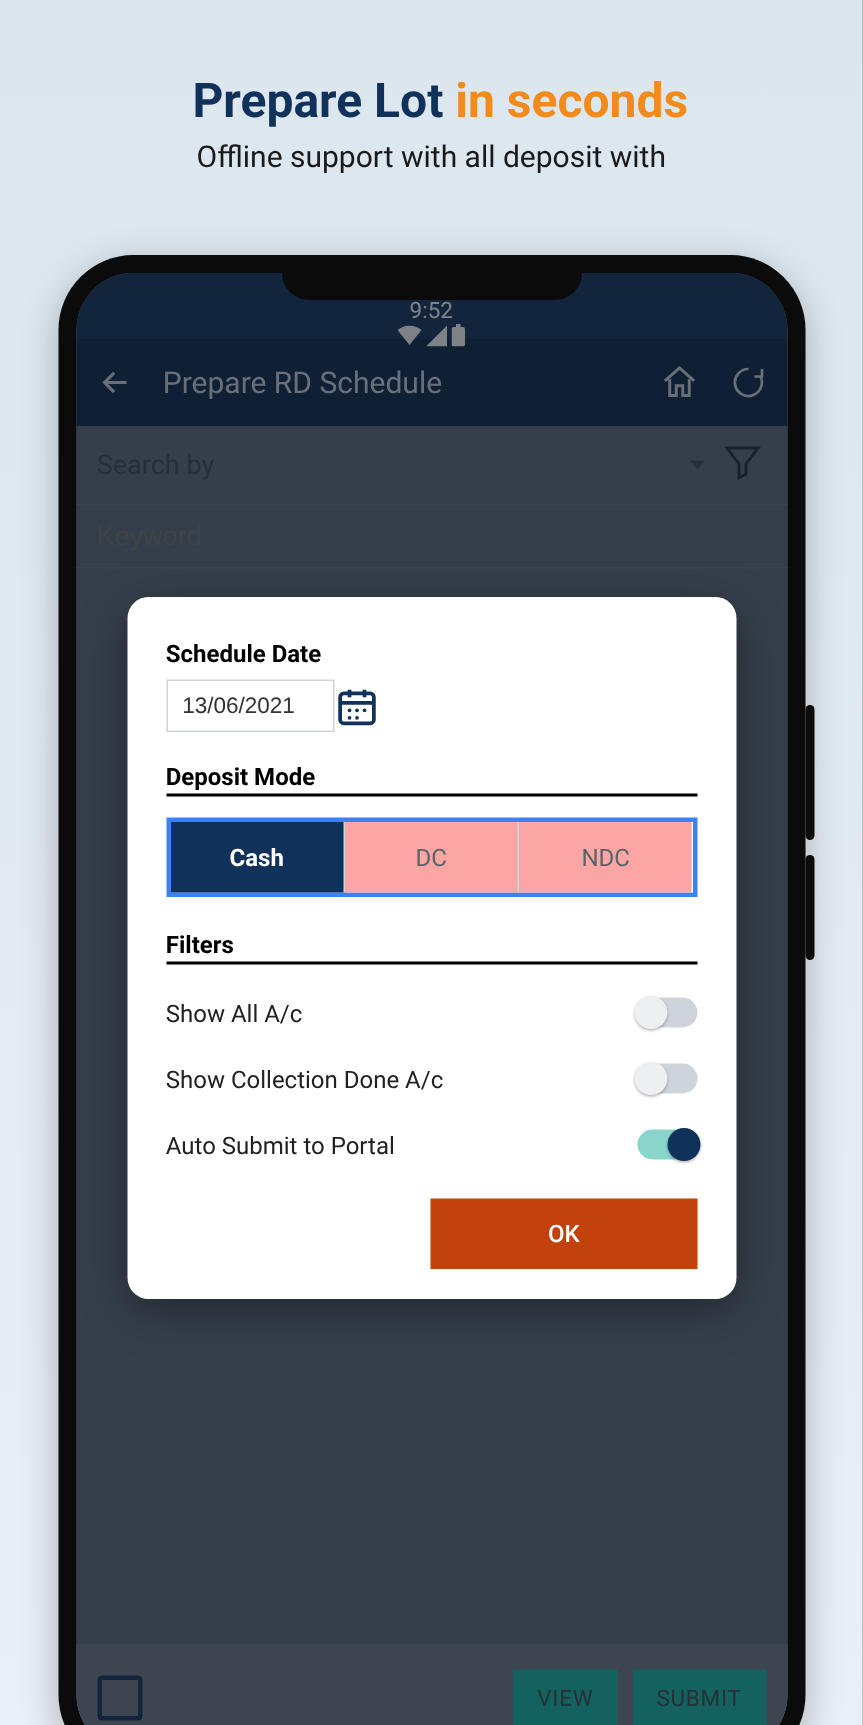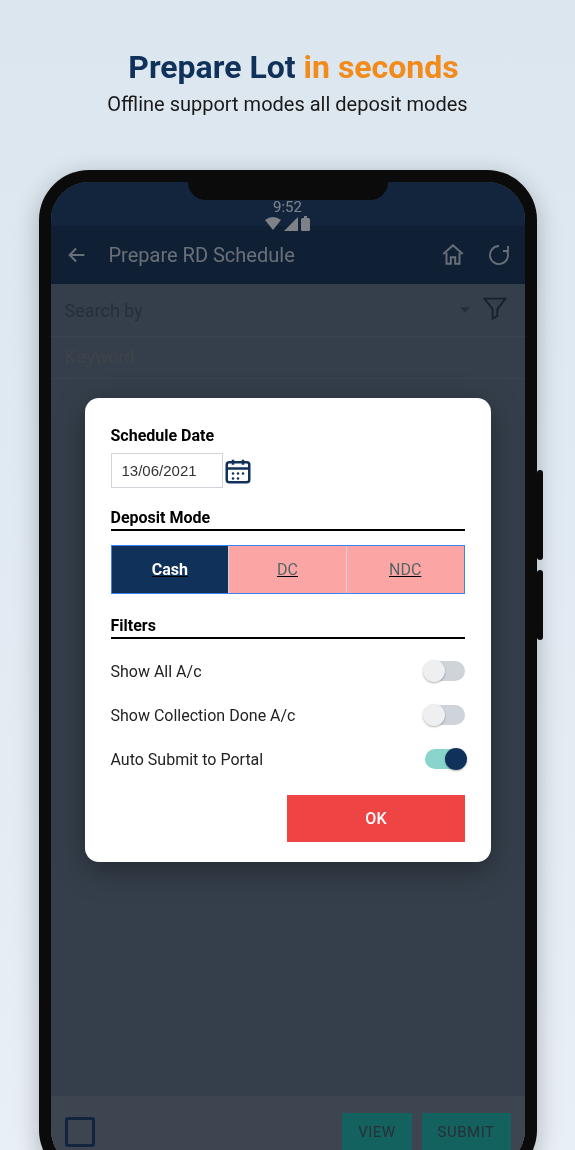--- a/index.html
+++ b/index.html
@@ -94,43 +94,43 @@
     top:216px; left:34px; right:34px;
     background:#fff; border-radius:14px;
     padding:28px 26px 20px 26px;
     box-shadow:0 8px 30px rgba(0,0,0,0.35);
   }
   .sec-label { font-size:16px; font-weight:700; color:#000; }
   .date-row { display:flex; align-items:center; margin-top:8px; margin-bottom:20px;}
   .date-in { border:1px solid #cfd4da; padding:8px 10px; font-size:15px; color:#333; width:112px;}
   .cal-ico svg { display:block; }
   .hr { border:none; border-top:2px solid #000; margin-top:2px;}
-  .seg { display:flex; border:1px solid #3b82f6; margin:14px 0 22px 0;text-decoration:underline;}
+  .seg { display:flex; border:3px solid #3b82f6; margin:14px 0 22px 0;}
   .seg-btn { flex:1; text-align:center; padding:14px 0; font-size:16px; color:#566; background:#fca5a5; border-right:1px solid #cfd4da;}
   .seg-btn:last-child{border-right:none;}
   .seg-btn.active { background:#10325a; color:#fff; font-weight:700;}
   .filters .hr { margin-bottom:10px;}
   .frow { display:flex; align-items:center; justify-content:space-between; padding:12px 0; font-size:16px; color:#222;}
   .toggle { width:40px; height:20px; border-radius:12px; position:relative;}
   .toggle.off { background:#cfd4da;}
   .toggle.on { background:#89d5cc;}
   .knob { position:absolute; width:22px; height:22px; border-radius:50%; top:-1px; box-shadow:0 1px 2px rgba(0,0,0,0.3);}
   .toggle.off .knob { left:-2px; background:#edeff1;}
   .toggle.on .knob { right:-2px; background:#10325a;}
   .ok-row { display:flex; justify-content:flex-end; margin-top:14px;}
-  .ok-btn { background:#ef4444; color:#fff; padding:14px 78px; font-size:16px; font-weight:500;}
+  .ok-btn { background:#c2410c; color:#fff; padding:14px 78px; font-size:16px; font-weight:500;}
 </style>
 </head>
 <body>
 
 <div class="marketing">
   <div class="headline">
     <span class="headline-a">Prepare Lot </span><span class="headline-b">in seconds</span>
   </div>
-  <div class="subline">Offline support modes all deposit modes</div>
+  <div class="subline">Offline support with all deposit with</div>
 </div>
 
 <div class="phone">
   <div class="side-btn a"></div>
   <div class="side-btn b"></div>
   <div class="notch"></div>
   <div class="speaker"></div>
   <div class="dot a"></div>
   <div class="dot b"></div>
 

